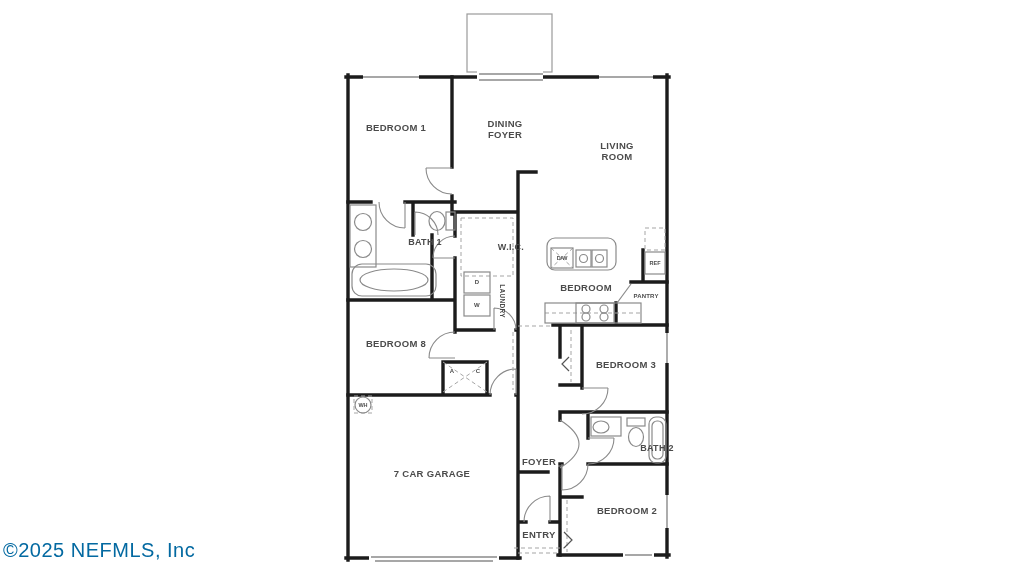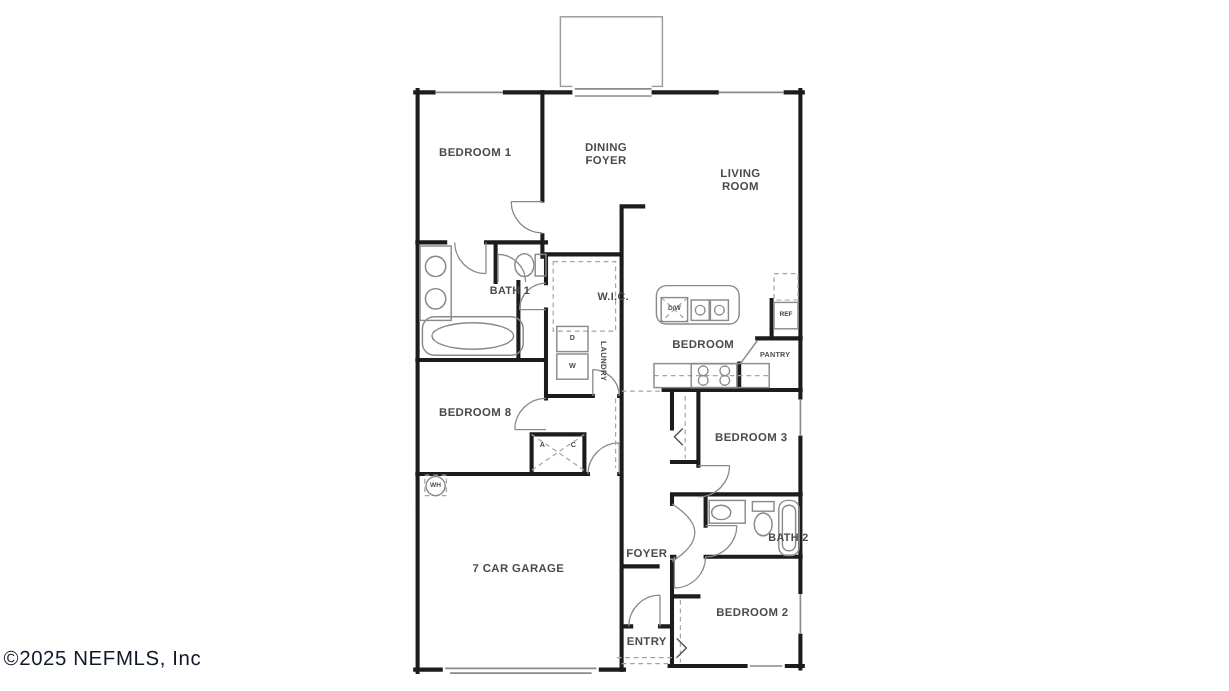--- a/index.html
+++ b/index.html
@@ -12,22 +12,22 @@
   .lbl{
     position:absolute;transform:translate(-50%,-50%);
     color:#4b4b4b;font-weight:700;font-size:9.5px;letter-spacing:0.3px;
     white-space:pre-line;text-align:center;line-height:1.2;
   }
   .lbl.md{font-size:9px;margin-left:28px;}
   .lbl.sm{font-size:6px;letter-spacing:0.2px;}
   .lbl.xs{font-size:5.5px;letter-spacing:0;}
   .lbl.rot{transform:translate(-50%,-50%) rotate(90deg);font-size:6.5px;}
   .watermark{
-    position:absolute;left:3px;top:539px;color:#0f172a;
-    font-size:17px;font-weight:400;letter-spacing:0.5px;
+    position:absolute;left:3px;top:539px;color:#0369a1;
+    font-size:20px;font-weight:400;letter-spacing:0.5px;
   }
 </style>
 </head>
 <body>
 
 <div class="stage">
 
   <svg width="1024" height="576" viewBox="0 0 1024 576">
 
     <g stroke="#9a9a9a" stroke-width="1.2" fill="none">

